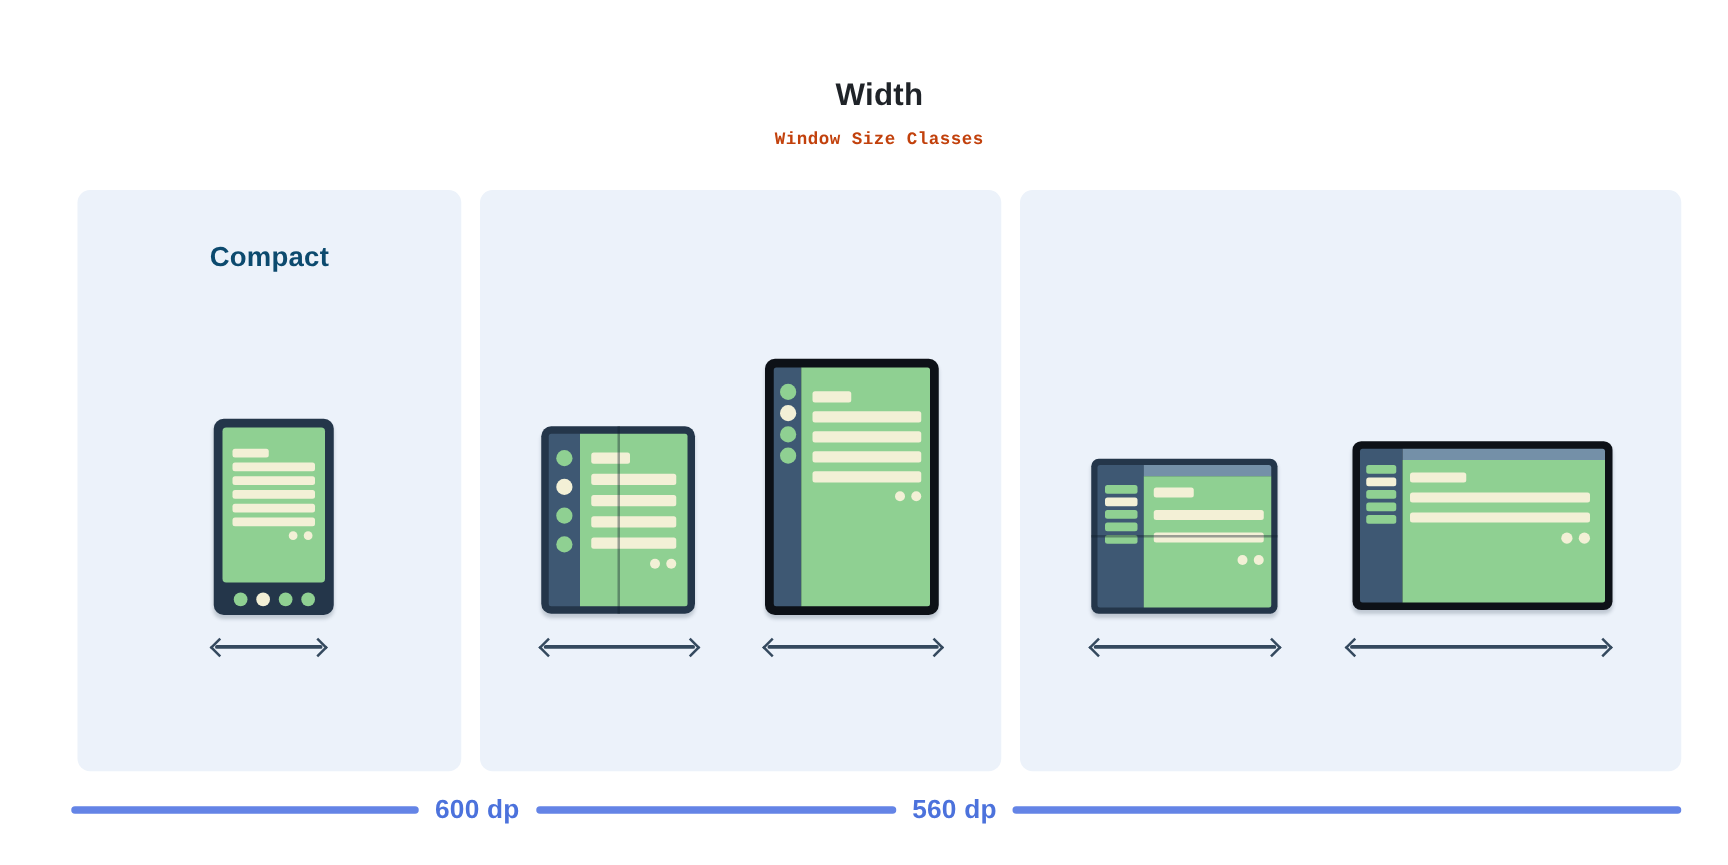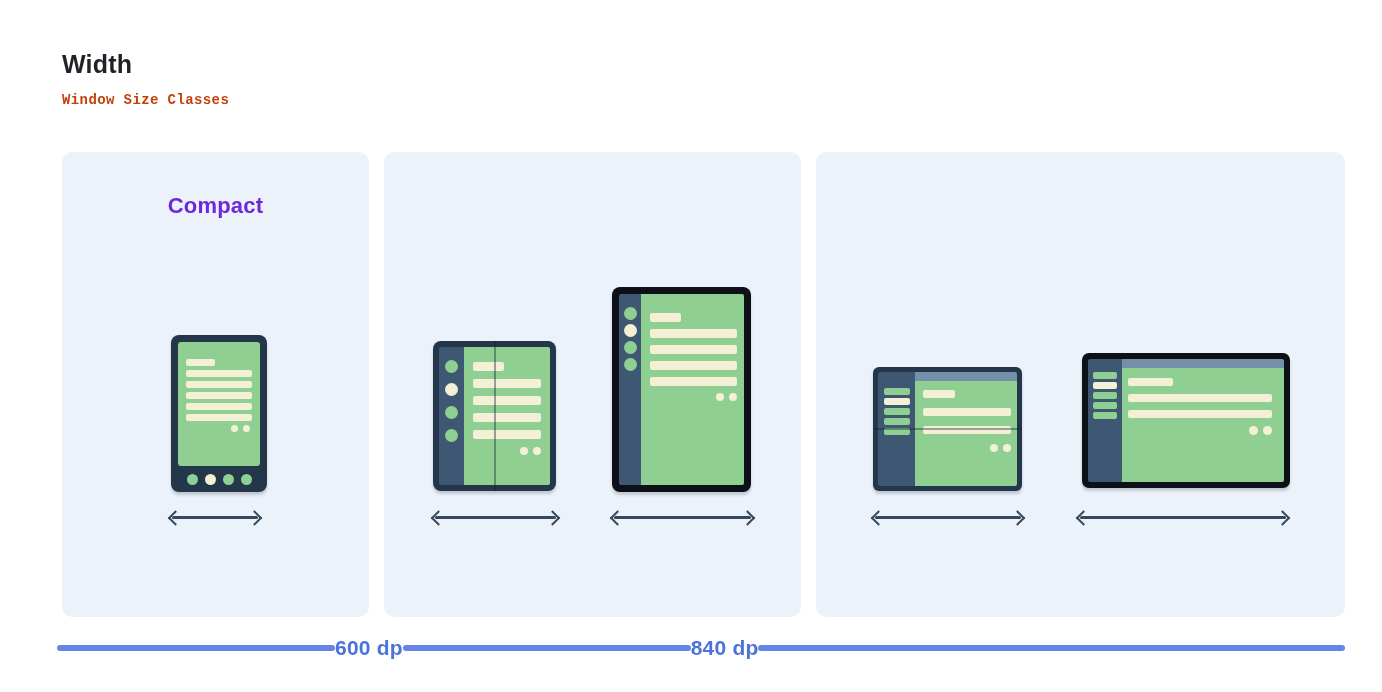--- a/index.html
+++ b/index.html
@@ -3,32 +3,32 @@
 <meta charset="utf-8">
 <style>
   * { margin:0; padding:0; box-sizing:border-box; }
   html, body { background:#ffffff; }
   .page {
     position:relative; width:1382px; height:692px; background:#ffffff;
     font-family:"Liberation Sans", sans-serif; overflow:hidden;
   }
 
   
-  .header { position:absolute; left:62px; top:50px; width:1283px; text-align:left; }
+  .header { position:absolute; left:62px; top:62px; width:1283px; text-align:center; }
   .title { font-size:25px; line-height:28px; font-weight:700; color:#1f2328; letter-spacing:.2px; }
   .subtitle { margin-top:9px; font-size:14px; line-height:26px; font-weight:700; color:#c2410c; letter-spacing:.4px;font-family:Liberation Mono, monospace; }
 
   
   .panel { position:absolute; top:152px; height:465px; background:#ecf2fa; border-radius:10px; }
   .panel-compact  { left:62px;  width:307px; }
   .panel-medium   { left:384px; width:417px; }
   .panel-expanded { left:816px; width:529px; }
   .panel-title {
     position:absolute; top:41px; left:0; width:100%; text-align:center;
-    font-size:22px; font-weight:700; color:#6d28d9; letter-spacing:.2px;
+    font-size:22px; font-weight:700; color:#0c4a6e; letter-spacing:.2px;
   }
 
   
   .device { position:absolute; display:flex; box-shadow:0 3px 3px rgba(36,54,74,.22); }
   .tline { background:#f3f0d6; border-radius:2px; }
   .tline.short4 { width:44%; } .tline.short5 { width:45%; }
   .tline.short3 { width:36%; } .tline.short31 { width:31%; }
   .dots { display:flex; justify-content:flex-end; gap:5px; }
   .dots i { width:8px; height:8px; border-radius:50%; background:#f3f0d6; }
   .g { background:#8fd092; } .c { background:#f3f0d6; }
@@ -125,21 +125,21 @@
   .ah.r { right:1px; border-right-width:2.5px; border-top-width:2.5px;  transform:translateY(-50%) rotate(45deg); }
   .arrow-compact    { left:107px; width:92px; }
   .arrow-foldable   { left:48px;  width:127px; }
   .arrow-medtablet  { left:227px; width:143px; }
   .arrow-expfold    { left:56px;  width:152px; }
   .arrow-exptablet  { left:261px; width:212px; }
 
   
   .ruler {
     position:absolute; left:57px; top:636px; width:1288px;
-    display:flex; align-items:center; gap:0;
+    display:flex; align-items:center; gap:13px;
   }
   .seg { height:6px; background:#6484e6; border-radius:3px; flex:none; }
   .seg1 { width:278px; } .seg2 { width:288px; } .seg3 { flex:1; }
   .bp { font-size:21px; font-weight:700; color:#4c72dc; white-space:nowrap; letter-spacing:.2px; }
 </style>
 </head>
 <body>
 
 <div class="page">
 
@@ -290,17 +290,17 @@
       <span class="shaft"></span>
       <i class="ah l"></i>
       <i class="ah r"></i>
     </div>
   </section>
 
   <footer class="ruler">
     <span class="seg seg1"></span>
     <span class="bp">600 dp</span>
     <span class="seg seg2"></span>
-    <span class="bp">840 dp</span>
+    <span class="bp">560 dp</span>
     <span class="seg seg3"></span>
   </footer>
 
 </div>
 
 </body></html>

